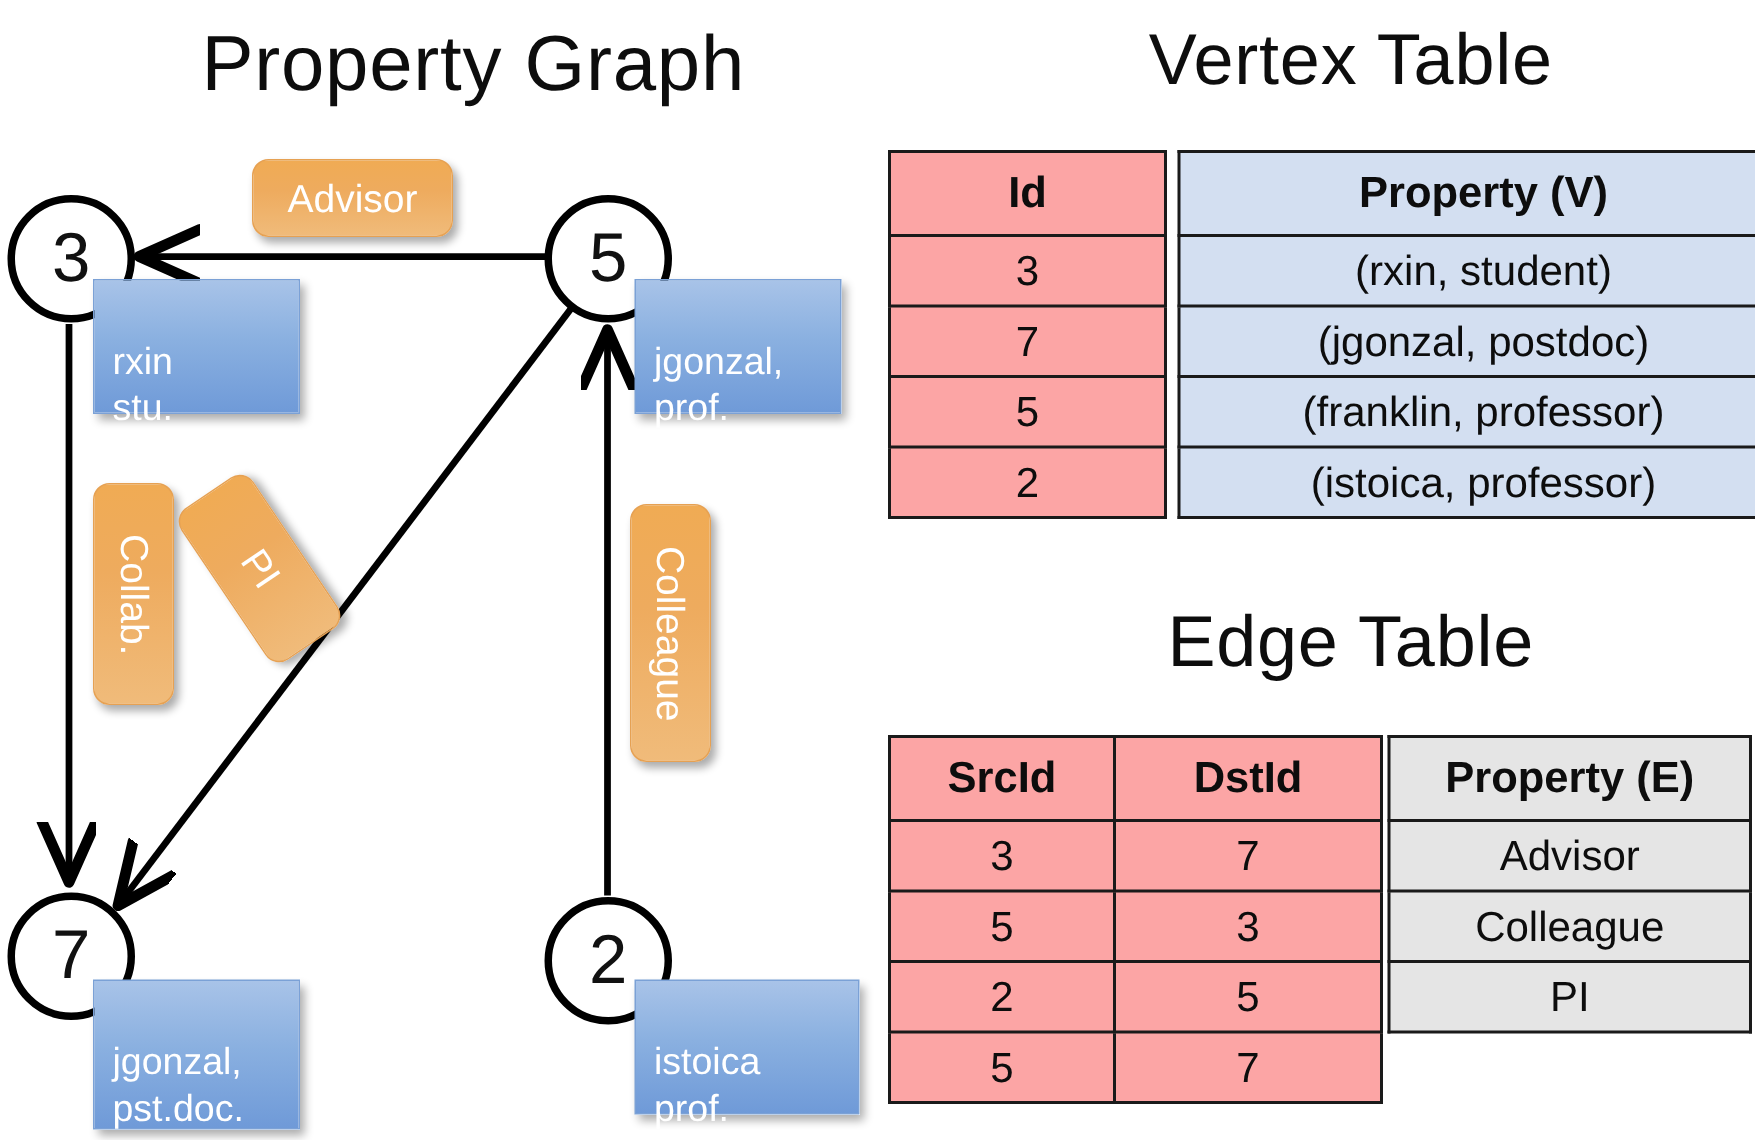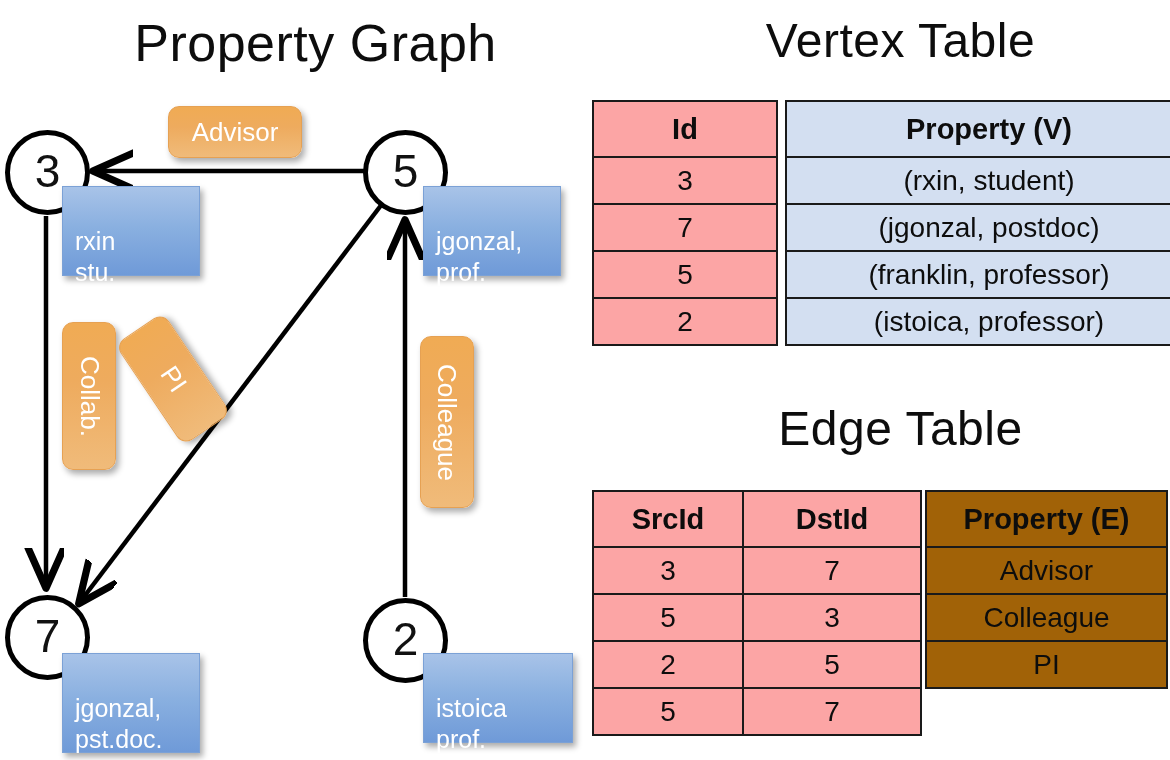--- a/index.html
+++ b/index.html
@@ -127,21 +127,21 @@
     padding: 0;
     height: 47px;
     box-sizing: border-box;
   }
   .tbl th {
     font-weight: bold;
     font-size: 29px;
     height: 56px;
   }
   .cell-blue { background: #d3dff1; }
-  .cell-orange { background: #a16207; }
+  .cell-orange { background: #e5e5e5; }
   .cell-white { background: #fca5a5; }
 </style>
 </head>
 <body>
 
 <div id="canvas">
 
   <div class="title" id="title-property-graph">Property Graph</div>
 
   <div class="title" id="title-vertex-table">Vertex Table</div>

